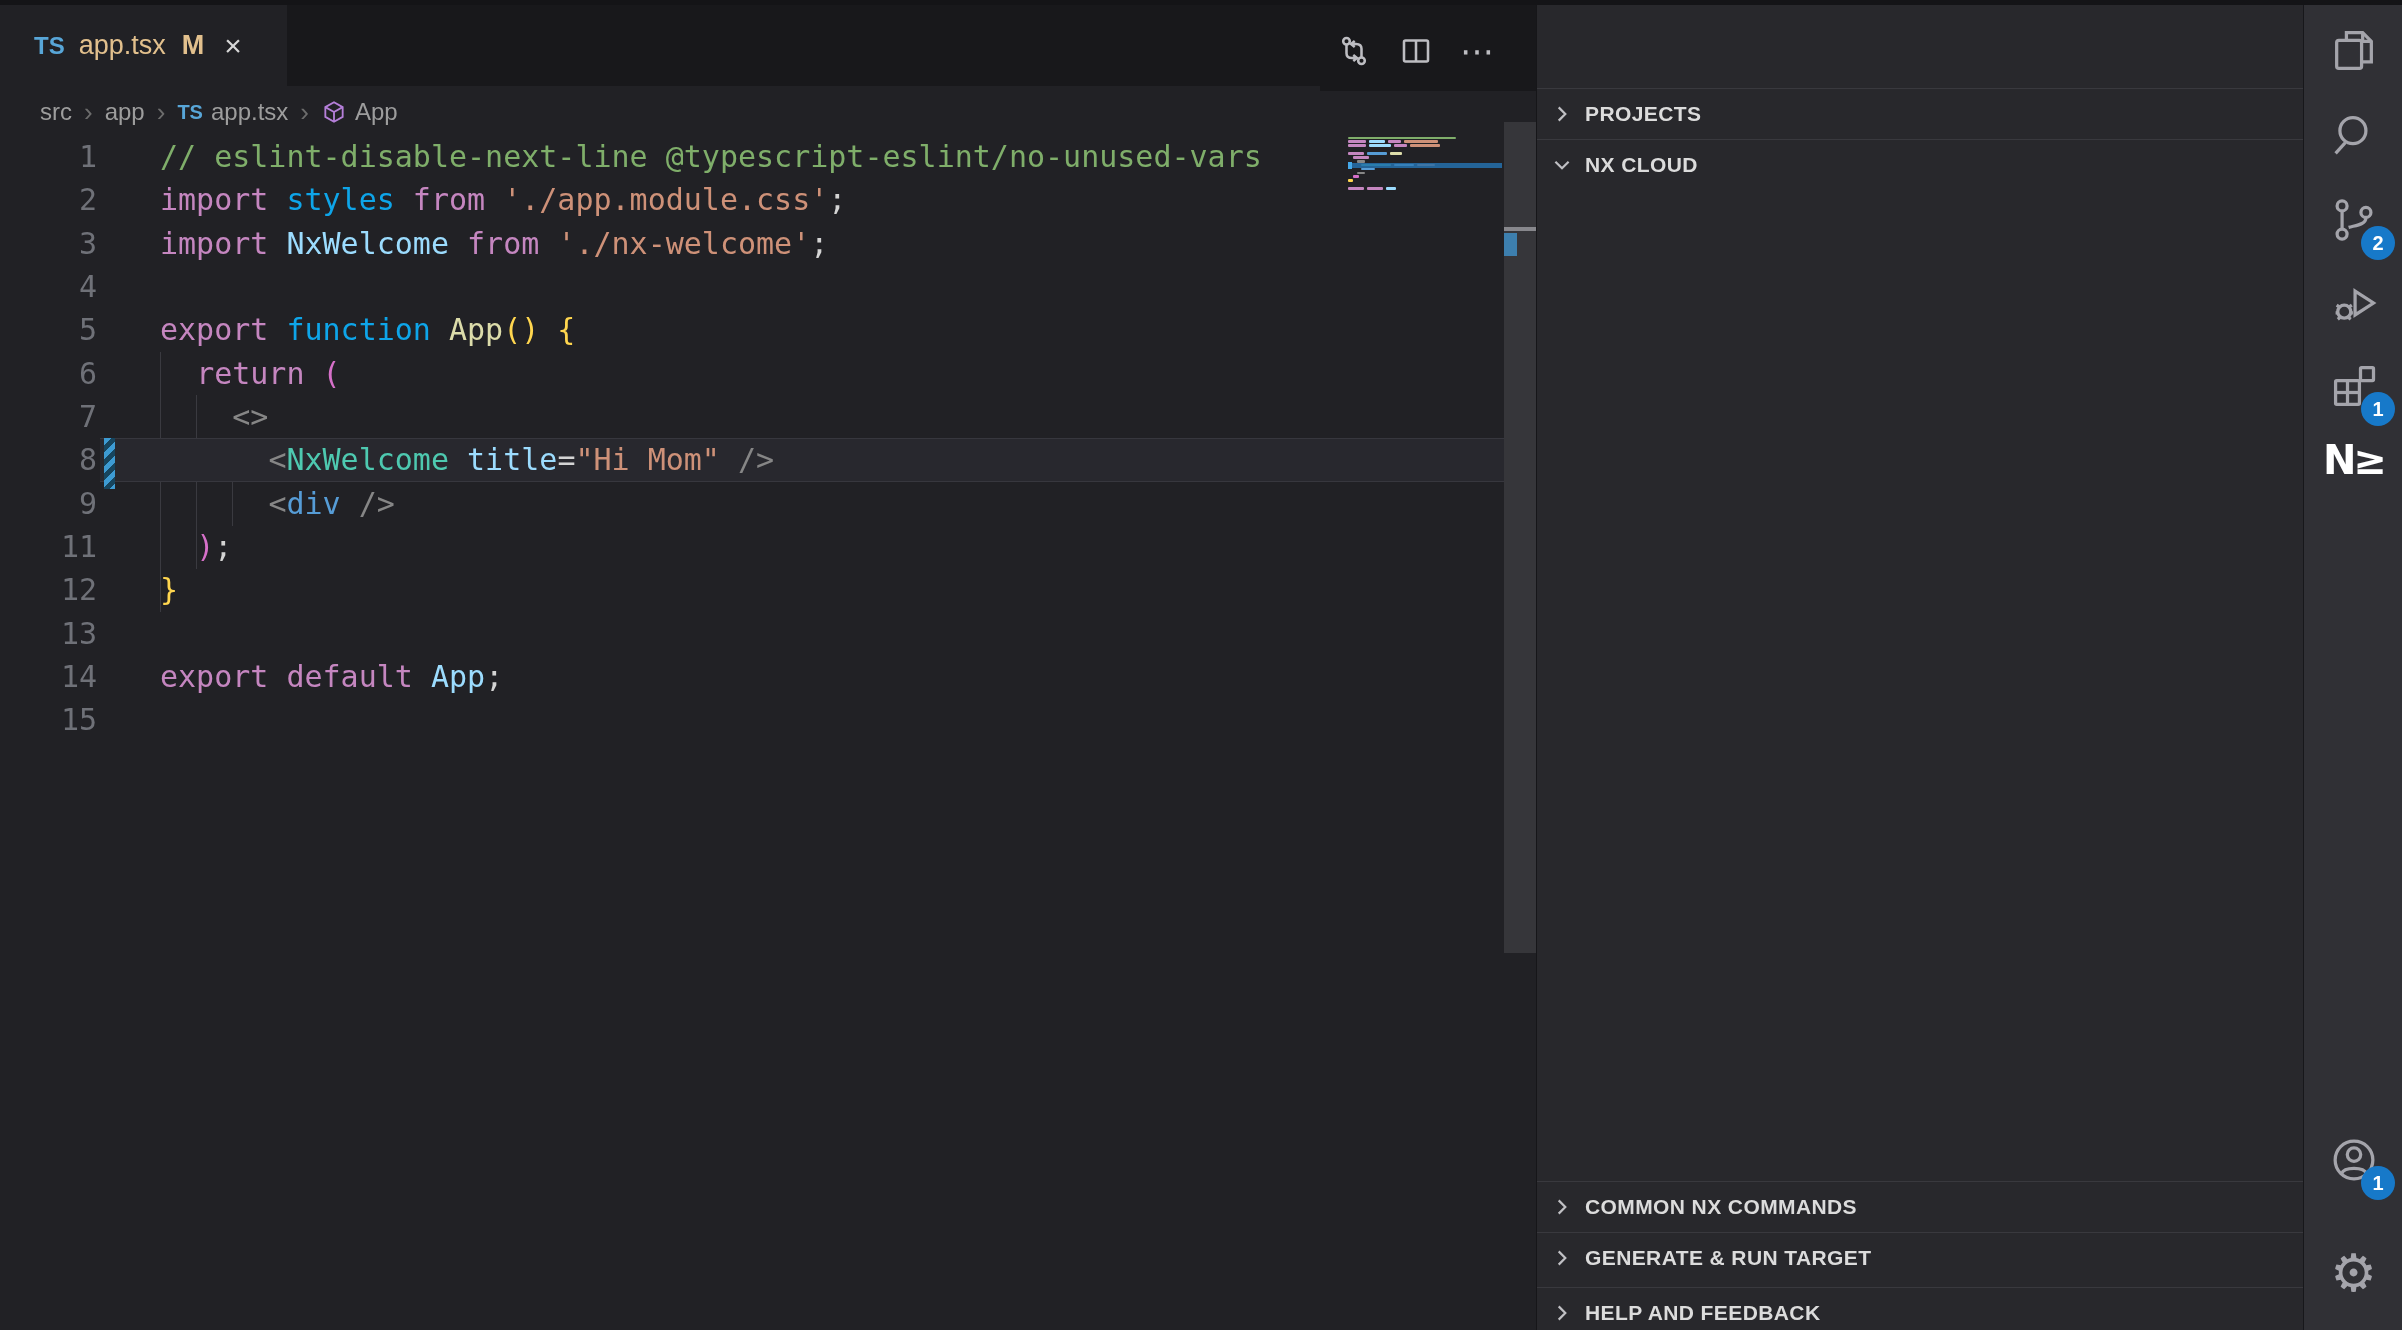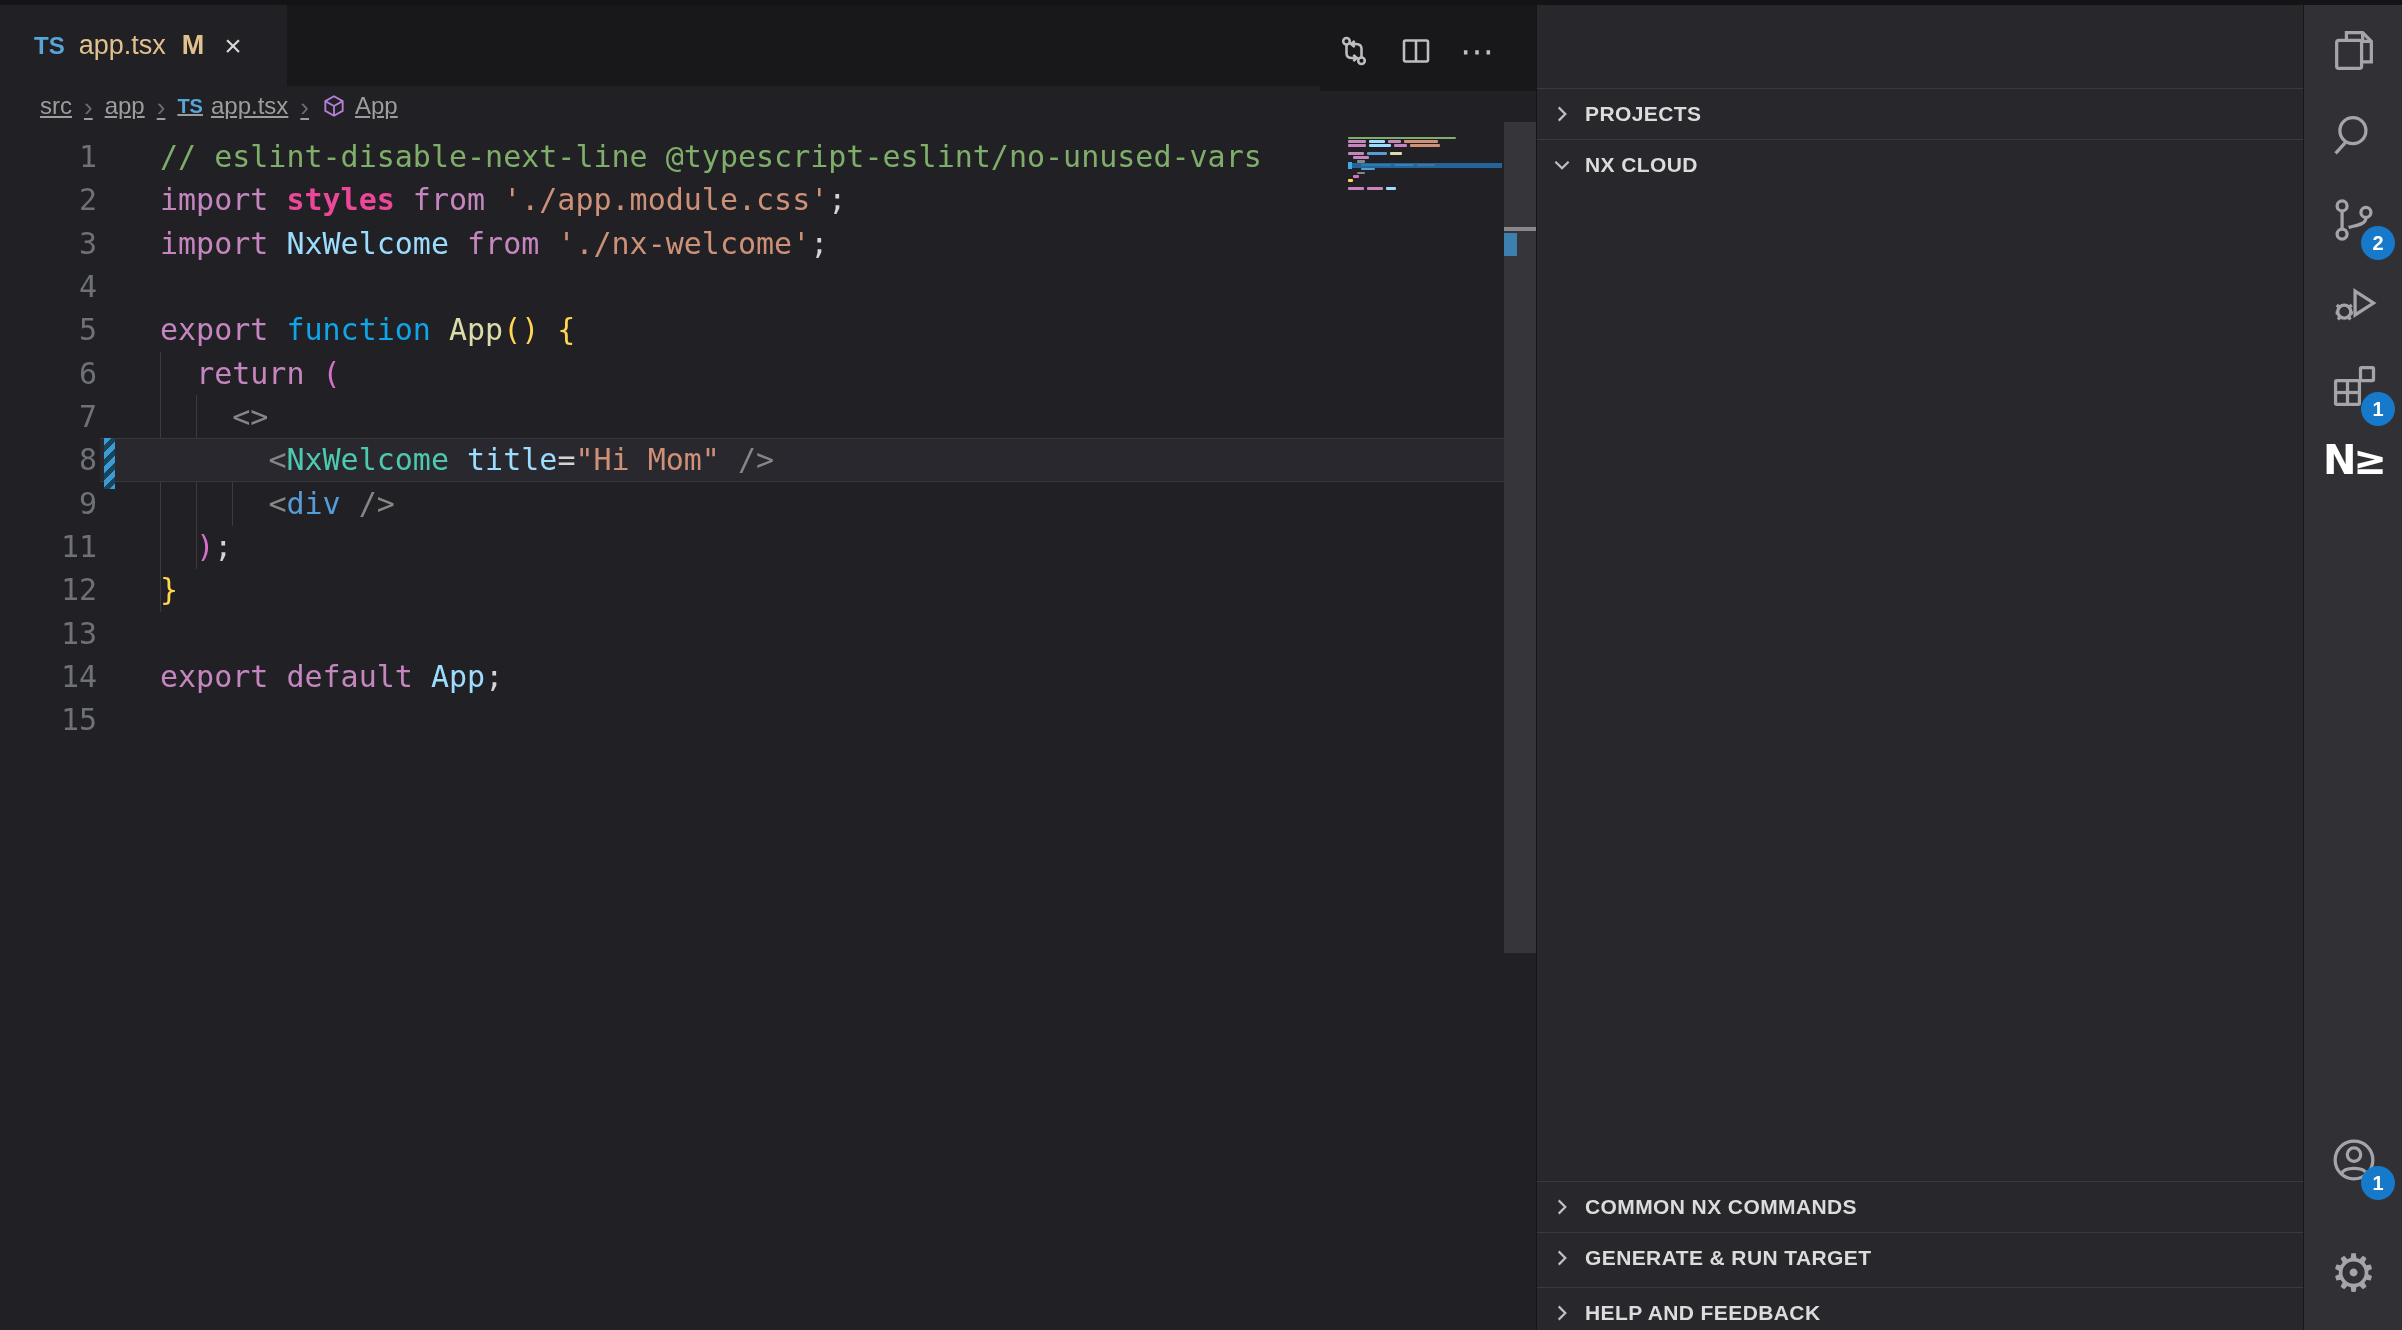--- a/index.html
+++ b/index.html
@@ -12,21 +12,21 @@
   #tabstrip{left:0;top:5px;width:1536px;height:81px;background:#18181b;}
   #tab{left:0;top:0;width:287px;height:81px;background:#212125;display:flex;align-items:center;}
   .ts-badge{color:#58a6d8;font-weight:bold;font-size:24px;letter-spacing:0px;}
   #tab .ts-badge{margin-left:34px;}
   #tab-label{margin-left:14px;font-size:27px;color:#e2c08d;}
   #tab-mod{margin-left:16px;font-size:27px;color:#e2c08d;font-weight:bold;}
   #tab-close{margin-left:20px;font-size:30px;color:#d7d7d7;line-height:30px;cursor:pointer;}
   #editor-toolbar{left:1320px;top:5px;width:216px;height:81px;display:flex;align-items:center;justify-content:flex-end;gap:26px;padding-right:40px;box-sizing:border-box;background:#18181b;}
   .tool-ic{width:36px;height:36px;stroke:#bdbdc2;fill:none;stroke-width:1.7;}
   .dots{color:#bdbdc2;font-size:34px;letter-spacing:2px;line-height:20px;}
-  #breadcrumb{left:40px;top:92px;height:40px;display:flex;align-items:flex-start;gap:12px;font-size:24px;color:#9d9d9d;text-decoration:underline;}
+  #breadcrumb{left:40px;top:92px;height:40px;display:flex;align-items:center;gap:12px;font-size:24px;color:#9d9d9d;}
   .bc-sep{color:#6c6c6c;font-size:26px;}
   .bc-item{display:flex;align-items:center;gap:8px;cursor:pointer;}
   .bc-ts{font-size:20px;}
   
   #code{left:0;top:130px;width:1504px;padding-top:5px;font-family:"DejaVu Sans Mono","Liberation Mono",monospace;font-size:30px;}
   .row{position:relative;height:43.35px;line-height:43.35px;white-space:pre;}
   .row .num{position:absolute;left:0;width:97px;text-align:right;color:#6f7178;cursor:pointer;}
   .row .src{position:absolute;left:160px;}
   .row .hl{position:absolute;left:100px;right:-32px;top:0;bottom:0;background:#28282e;border-top:1px solid #37373e;border-bottom:1px solid #37373e;}
   .row .mod{position:absolute;left:104px;top:0px;width:11px;height:51px;background:repeating-linear-gradient(135deg,#3d9bd3 0 5px,#17455e 5px 10px);}
@@ -103,21 +103,21 @@
           </svg>
           <span>App</span>
         </span>
       </div>
 
     <div id="code" class="abs">
       <div class="guide" style="left:160px;top:222px;height:260px;"></div>
       <div class="guide" style="left:196px;top:265px;height:174px;"></div>
       <div class="guide" style="left:232px;top:309px;height:87px;"></div>
     <div class="row"><div class="num">1</div><div class="src"><span style="color: rgb(127, 174, 106);">// eslint-disable-next-line @typescript-eslint/no-unused-vars</span></div></div>
-        <div class="row"><div class="num">2</div><div class="src"><span style="color: rgb(197, 134, 192);">import </span><span style="color: #ec4899; font-weight: bold;">styles</span><span style="color: rgb(197, 134, 192);"> from </span><span style="color: rgb(206, 145, 120);">'./app.module.css'</span><span style="color: rgb(212, 212, 212);">;</span></div></div>
+        <div class="row"><div class="num">2</div><div class="src"><span style="color: rgb(197, 134, 192);">import </span><span style="color: #0ea5e9;">styles</span><span style="color: rgb(197, 134, 192);"> from </span><span style="color: rgb(206, 145, 120);">'./app.module.css'</span><span style="color: rgb(212, 212, 212);">;</span></div></div>
         <div class="row"><div class="num">3</div><div class="src"><span style="color: rgb(197, 134, 192);">import </span><span style="color: rgb(156, 220, 254);">NxWelcome</span><span style="color: rgb(197, 134, 192);"> from </span><span style="color: rgb(206, 145, 120);">'./nx-welcome'</span><span style="color: rgb(212, 212, 212);">;</span></div></div>
         <div class="row"><div class="num">4</div><div class="src"></div></div>
         <div class="row"><div class="num">5</div><div class="src"><span style="color: rgb(197, 134, 192);">export </span><span style="color: #0ea5e9;">function </span><span style="color: rgb(220, 220, 170);">App</span><span style="color: rgb(255, 214, 79);">() {</span></div></div>
         <div class="row"><div class="num">6</div><div class="src"><span style="color: rgb(212, 212, 212);">  </span><span style="color: rgb(197, 134, 192);">return </span><span style="color: rgb(214, 112, 201);">(</span></div></div>
         <div class="row"><div class="num">7</div><div class="src"><span style="color: rgb(212, 212, 212);">    </span><span style="color: rgb(134, 134, 134);">&lt;&gt;</span></div></div>
         <div class="row"><div class="hl"></div><div class="mod"></div><div class="num">8</div><div class="src"><span style="color: rgb(212, 212, 212);">      </span><span style="color: rgb(134, 134, 134);">&lt;</span><span style="color: rgb(78, 201, 176);">NxWelcome</span><span style="color: rgb(212, 212, 212);"> </span><span style="color: rgb(156, 220, 254);">title</span><span style="color: rgb(212, 212, 212);">=</span><span style="color: rgb(206, 145, 120);">"Hi Mom"</span><span style="color: rgb(134, 134, 134);"> /&gt;</span></div></div>
         <div class="row"><div class="num">9</div><div class="src"><span style="color: rgb(212, 212, 212);">      </span><span style="color: rgb(134, 134, 134);">&lt;</span><span style="color: rgb(86, 156, 214);">div</span><span style="color: rgb(134, 134, 134);"> /&gt;</span></div></div>
         <div class="row"><div class="num">11</div><div class="src"><span style="color: rgb(212, 212, 212);">  </span><span style="color: rgb(214, 112, 201);">)</span><span style="color: rgb(212, 212, 212);">;</span></div></div>
         <div class="row"><div class="num">12</div><div class="src"><span style="color: rgb(255, 214, 79);">}</span></div></div>
         <div class="row"><div class="num">13</div><div class="src"></div></div>

